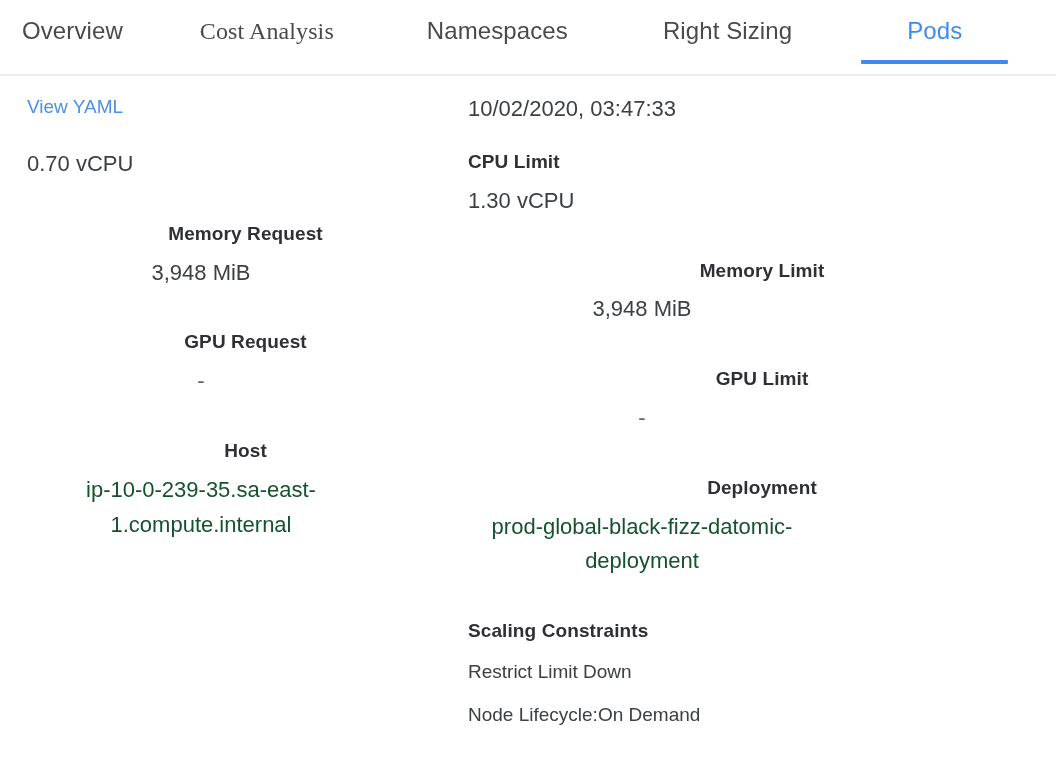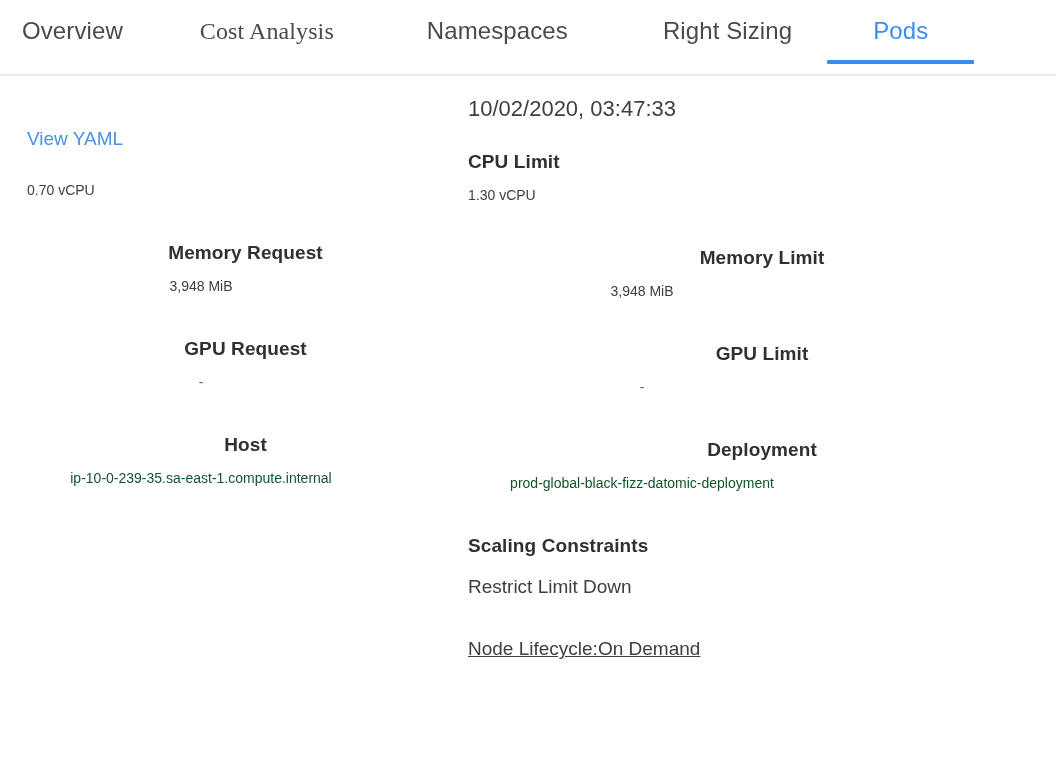--- a/index.html
+++ b/index.html
@@ -56,21 +56,21 @@
     bottom: -21px;
     height: 4px;
     background: #3c8cf0;
     border-radius: 1px;
   }
   
   .tab-overview      { margin-left: 0px; text-align: right; }
   .tab-cost-analysis { margin-left: 77px; font-family: Liberation Serif, serif; }
   .tab-right-sizing  { margin-left: 95px; }
   .tab-namespaces    { margin-left: 93px; }
-  .tab-pods          { margin-left: 81px; }
+  .tab-pods          { margin-left: 115px; }
 
   
   .detail-body {
     padding: 0;
     position: relative;
   }
   .columns {
     display: flex;
     align-items: flex-start;
   }
@@ -89,21 +89,21 @@
   }
   .field-label {
     font-size: 19px;
     font-weight: bold;
     color: #2e3033;
     line-height: 1.15;
     margin: 0 0 11px 0;
     letter-spacing: 0.1px;
   }
   .field-value {
-    font-size: 14px;
+    font-size: 22px;
     font-weight: normal;
     color: #3c4043;
     line-height: 1.58;
     margin: 0;
     max-width: 348px;
     word-break: break-word;
   }
   .field-value.dash {
     color: #5f6368;
   }
@@ -117,21 +117,20 @@
   .row-top {
     padding-top: 20px;
     margin-bottom: 29px;
   }
 
   .yaml-link {
     font-size: 19px;
     color: #4a90e8;
     cursor: pointer;
     display: inline-block;
-    margin-top: 32px;
   }
 
   .timestamp {
     font-size: 22px;
     color: #3c4043;
     white-space: nowrap;
   }
 
   
   .constraints {
@@ -139,22 +138,21 @@
   }
   .constraints .field-label {
     margin-bottom: 19px;
   }
   .constraint-item {
     font-size: 19px;
     color: #3c4043;
     line-height: 1.2;
   }
   .constraint-item + .constraint-item {
-    margin-top: 40px;
-    text-decoration: underline;
+    margin-top: 20px;
   }
 </style>
 </head>
 <body>
 
 <div class="tabbar">
   <div class="tabs">
 
     <div class="tab tab-overview">
       <span>Overview</span>

